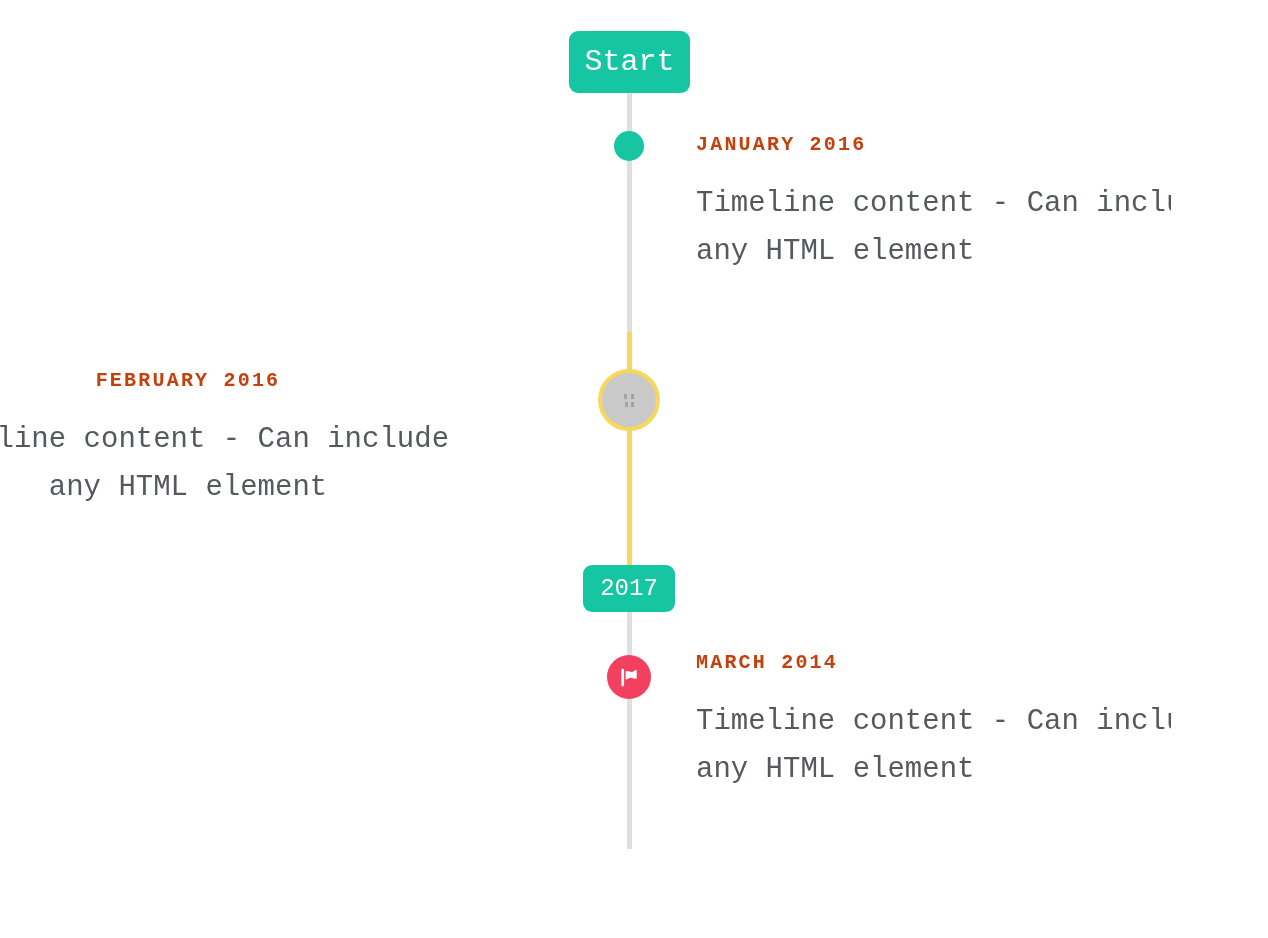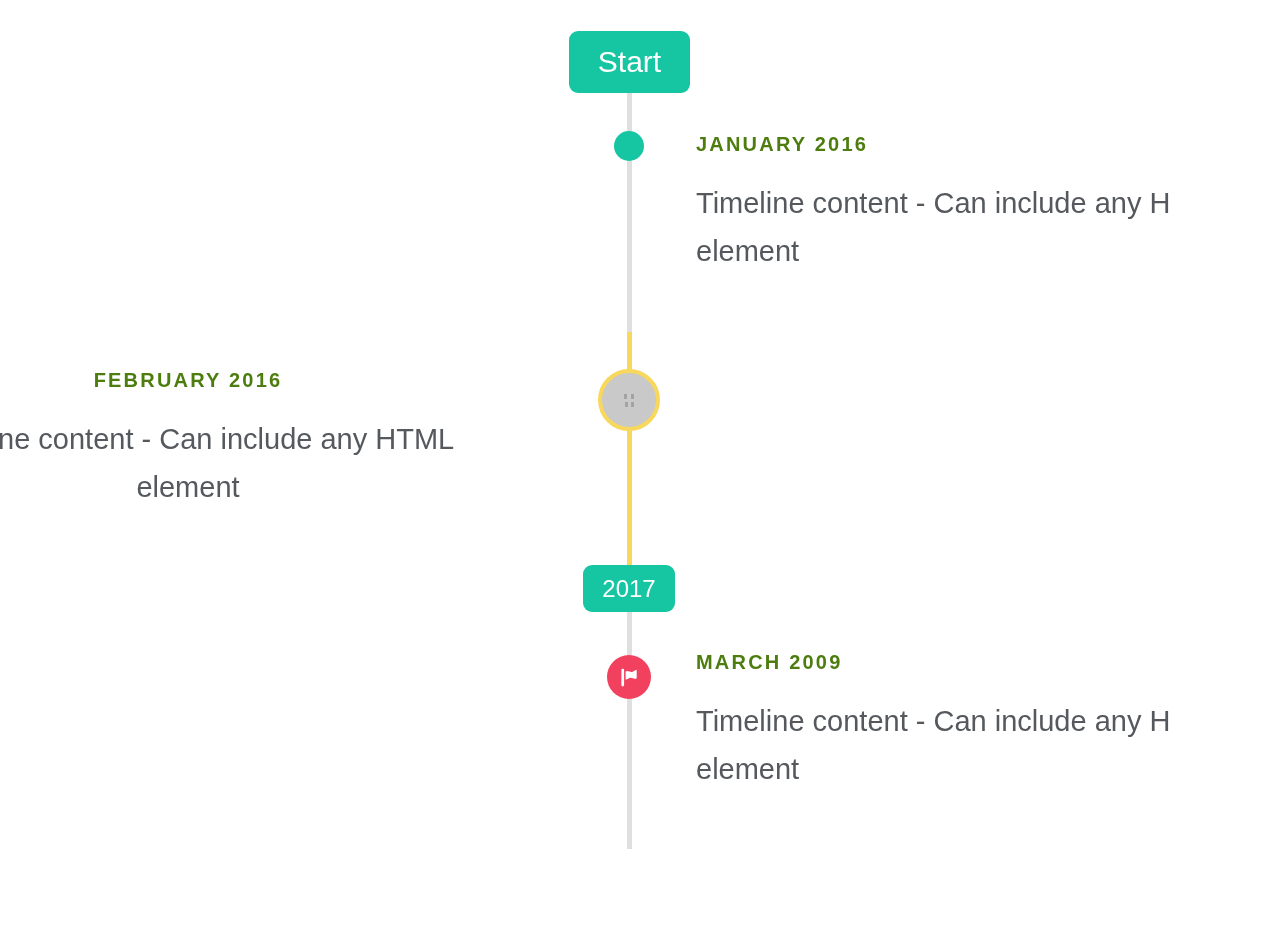--- a/index.html
+++ b/index.html
@@ -1,19 +1,19 @@
 <!DOCTYPE html>
 <html><head>
 <meta charset="utf-8">
 <title>Timeline</title>
 <style>
   html,body { margin:0; padding:0; background:#ffffff; }
   .stage {
     position:relative; width:1171px; height:938px; background:#ffffff;
-    font-family:Liberation Sans, sans-serif; overflow:hidden;
+    font-family:Liberation Mono, monospace; overflow:hidden;
   }
 
   
   .line      { position:absolute; left:627px; top:93px;  width:5px; height:756px; background:#dfdfdf; }
   .line-hl   { position:absolute; left:627px; top:332px; width:5px; height:233px; background:#f8d85c; }
 
   
   .badge {
     position:absolute; background:#16c6a2; color:#ffffff;
     display:flex; align-items:center; justify-content:center;
@@ -43,21 +43,21 @@
     position:absolute; left:607px; top:655px; width:44px; height:44px;
     border-radius:50%; background:#f1415f;
     display:flex; align-items:center; justify-content:center;
   }
   .dot-flag svg { width:25px; height:25px; display:block; }
 
   
   .item { position:absolute; }
   .item .date {
     font-size:20px; font-weight:700; letter-spacing:2.2px;
-    color:#4d7c0f; line-height:23px;
+    color:#c2410c; line-height:23px;
   }
   .item .content {
     margin-top:24px; font-size:29px; color:#55595e; line-height:47.5px;
   }
   .item-jan { left:696px; top:133px; width:552px; text-align:left; }
   .item-feb { right:703px; top:369px; width:560px; text-align:center; }
   .item-mar { left:696px; top:651px; width:552px; text-align:left; }
 </style>
 </head>
 <body>
@@ -92,18 +92,18 @@
   </div>
 
   <div class="dot-flag">
     <svg viewBox="0 0 24 24" aria-hidden="true">
       <rect x="4.2" y="3.6" width="2.6" height="17" rx="1.3" fill="#ffffff"></rect>
       <path d="M8.3 6.2 C10.5 4.5 12.7 7.4 15.1 6.4 C16.5 5.8 17.7 5.0 18.9 4.6
                L18.9 12.6 C16.7 14.3 14.5 11.4 12.1 12.4 C10.7 13.0 9.5 13.8 8.3 14.2 Z" fill="#ffffff"></path>
     </svg>
   </div>
   <div class="item item-mar">
-    <div class="date">MARCH 2009</div>
+    <div class="date">MARCH 2014</div>
     <div class="content">Timeline content - Can include any HTML element</div>
   </div>
 
 
 </div>
 
 </body></html>

